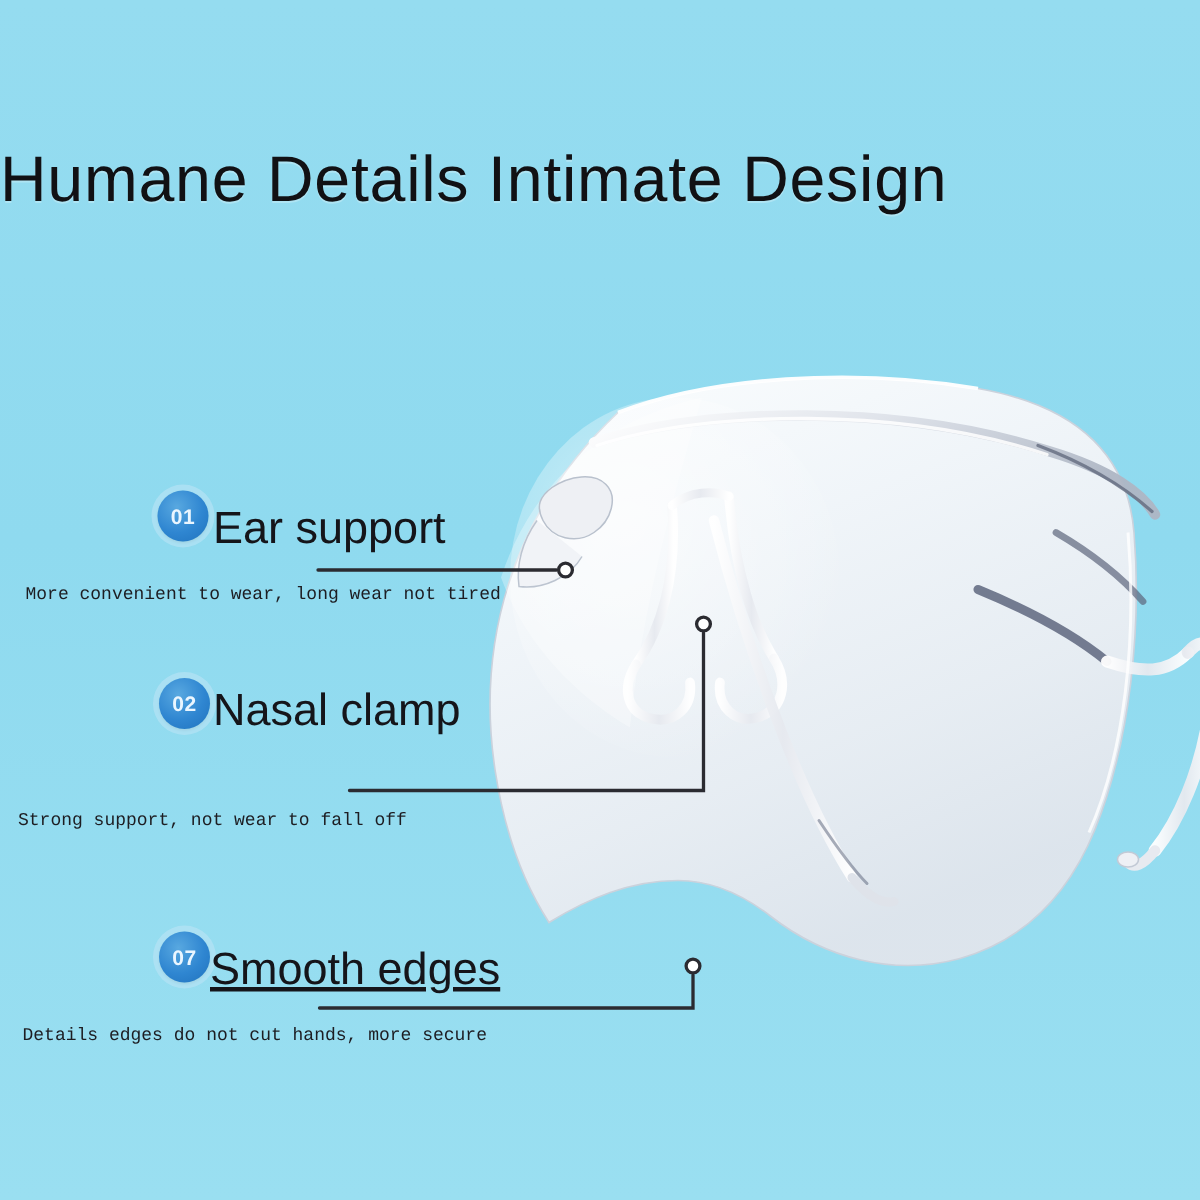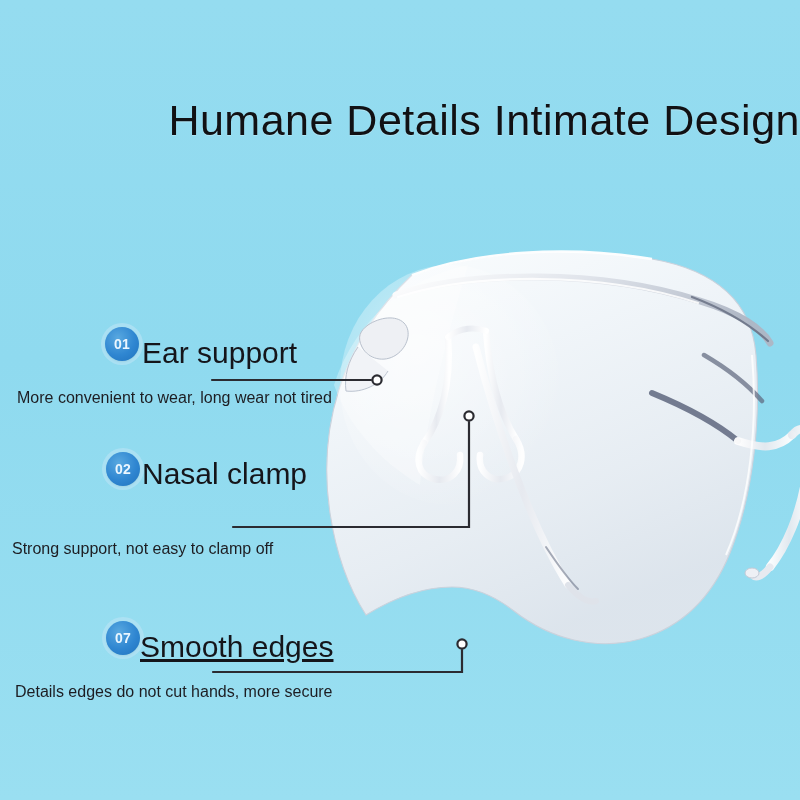--- a/index.html
+++ b/index.html
@@ -10,21 +10,21 @@
   }
   #stage{
     position:relative;width:800px;height:800px;
     background:linear-gradient(180deg,#95dcf0 0%,#8fdaef 45%,#9adff1 100%);
     overflow:hidden;
   }
 
   
   #title{
     position:absolute;left:0;top:96px;width:800px;
-    text-align:right;
+    text-align:left;
     font-size:43px;
     font-weight:400;
     letter-spacing:.5px;
     color:#111114;
     font-family:"Liberation Sans", sans-serif;
     text-shadow:0 1px 0 rgba(255,255,255,.25);
     white-space:nowrap;
   }
 
   
@@ -43,23 +43,23 @@
     letter-spacing:.3px;
   }
   .heading{
     position:absolute;
     font-size:30px;color:#15151a;font-weight:400;
     white-space:nowrap;
     font-family:"Liberation Sans", sans-serif;
   }
   .desc{
     position:absolute;
-    font-size:16px;color:#1d1d22;font-weight:400;
+    font-size:12px;color:#1d1d22;font-weight:400;
     white-space:nowrap;
-    font-family:Liberation Sans, sans-serif;
+    font-family:Liberation Mono, monospace;
   }
 
   
   #leaders{position:absolute;left:0;top:0;width:800px;height:800px;pointer-events:none;}
 </style>
 </head>
 <body>
 
 <div id="stage">
 
@@ -167,21 +167,21 @@
 
   <div class="feature">
     <div class="badge" style="left:105px;top:327px;">01</div>
     <div class="heading" style="left:142px;top:336px;text-align:center;">Ear support</div>
     <div class="desc" style="left:17px;top:389px;">More convenient to wear, long wear not tired</div>
   </div>
 
   <div class="feature">
     <div class="badge" style="left:106px;top:452px;">02</div>
     <div class="heading" style="left:142px;top:457px;">Nasal clamp</div>
-    <div class="desc" style="left:12px;top:540px;">Strong support, not easy to clamp off</div>
+    <div class="desc" style="left:12px;top:540px;">Strong support, not wear to fall off</div>
   </div>
 
   <div class="feature">
     <div class="badge" style="left:106px;top:621px;">07</div>
     <div class="heading" style="left:140px;top:630px;text-decoration:underline;">Smooth edges</div>
     <div class="desc" style="left:15px;top:683px;">Details edges do not cut hands, more secure</div>
   </div>
 
 </div>
 

